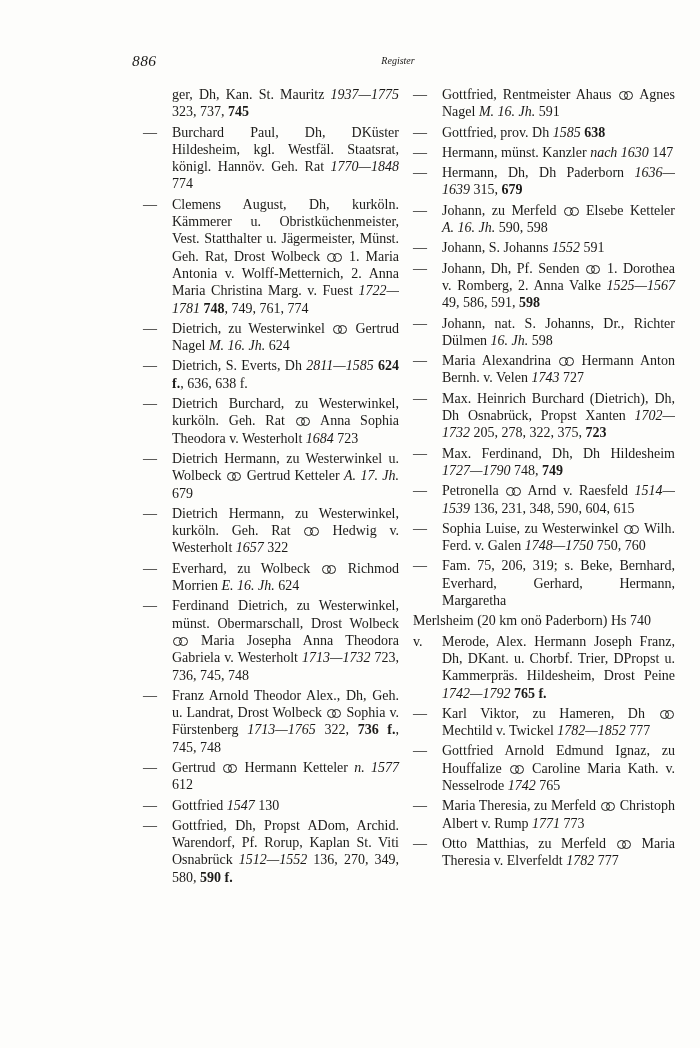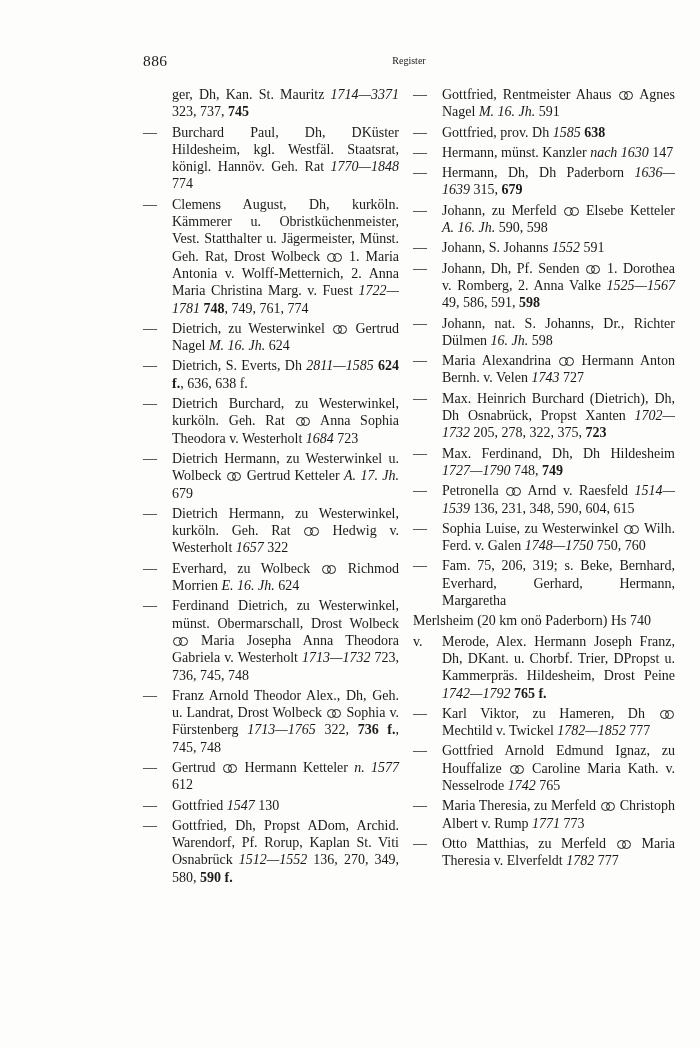--- a/index.html
+++ b/index.html
@@ -13,21 +13,21 @@
     font-family:"Liberation Serif","DejaVu Serif",serif;
     color:var(--ink);
   }
   .page{
     position:relative;
     width:700px;height:1048px;
     overflow:hidden;
   }
   .header{
     position:absolute;
-    left:143px;top:52px;width:532px;height:20px;
+    left:132px;top:52px;width:532px;height:20px;font-style:italic;
   }
   .page-num{
     position:absolute;left:0;top:0;
     font-size:15.5px;letter-spacing:.4px;
   }
   .running-head{
     position:absolute;left:0;right:0;top:3px;
     text-align:center;
     font-size:10px;
   }
@@ -76,21 +76,21 @@
 </head>
 <body>
 
 <div class="page">
   <div class="header">
     <span class="page-num">886</span>
     <span class="running-head">Register</span>
   </div>
   <div class="content">
     <div class="col col-left" id="col-left">
-        <div class="entry"><span class="m"></span>ger, Dh, Kan. St. Mauritz <i>1714—3371</i> 323, 737, <b>745</b></div>
+        <div class="entry"><span class="m"></span>ger, Dh, Kan. St. Mauritz <i>1937—1775</i> 323, 737, <b>745</b></div>
         <div class="entry"><span class="m">—</span>Burchard Paul, Dh, DKüster Hildesheim, kgl. Westfäl. Staatsrat, königl. Hannöv. Geh. Rat <i>1770—1848</i> 774</div>
         <div class="entry"><span class="m">—</span>Clemens August, Dh, kurköln. Kämmerer u. Obristküchenmeister, Vest. Statthalter u. Jägermeister, Münst. Geh. Rat, Drost Wolbeck <span class="oo"><span class="r"></span><span class="r"></span></span> 1. Maria Antonia v. Wolff-Metternich, 2. Anna Maria Christina Marg. v. Fuest <i>1722—1781</i> <b>748</b>, 749, 761, 774</div>
         <div class="entry"><span class="m">—</span>Dietrich, zu Westerwinkel <span class="oo"><span class="r"></span><span class="r"></span></span> Gertrud Nagel <i>M. 16. Jh.</i> 624</div>
         <div class="entry"><span class="m">—</span>Dietrich, S. Everts, Dh <i>2811—1585</i> <b>624 f.</b>, 636, 638 f.</div>
         <div class="entry"><span class="m">—</span>Dietrich Burchard, zu Westerwinkel, kurköln. Geh. Rat <span class="oo"><span class="r"></span><span class="r"></span></span> Anna Sophia Theodora v. Westerholt <i>1684</i> 723</div>
         <div class="entry"><span class="m">—</span>Dietrich Hermann, zu Westerwinkel u. Wolbeck <span class="oo"><span class="r"></span><span class="r"></span></span> Gertrud Ketteler <i>A. 17. Jh.</i> 679</div>
         <div class="entry"><span class="m">—</span>Dietrich Hermann, zu Westerwinkel, kurköln. Geh. Rat <span class="oo"><span class="r"></span><span class="r"></span></span> Hedwig v. Westerholt <i>1657</i> 322</div>
         <div class="entry"><span class="m">—</span>Everhard, zu Wolbeck <span class="oo"><span class="r"></span><span class="r"></span></span> Richmod Morrien <i>E. 16. Jh.</i> 624</div>
         <div class="entry"><span class="m">—</span>Ferdinand Dietrich, zu Westerwinkel, münst. Obermarschall, Drost Wolbeck <span class="oo"><span class="r"></span><span class="r"></span></span> Maria Josepha Anna Theodora Gabriela v. Westerholt <i>1713—1732</i> 723, 736, 745, 748</div>
         <div class="entry"><span class="m">—</span>Franz Arnold Theodor Alex., Dh, Geh. u. Landrat, Drost Wolbeck <span class="oo"><span class="r"></span><span class="r"></span></span> Sophia v. Fürstenberg <i>1713—1765</i> 322, <b>736 f.</b>, 745, 748</div>

